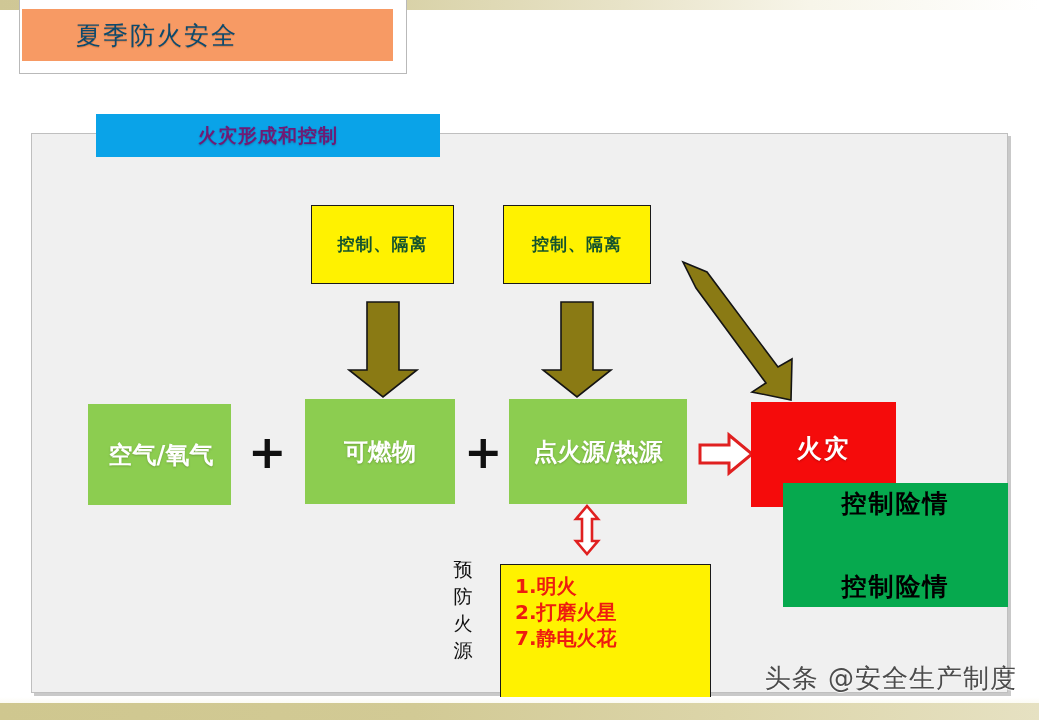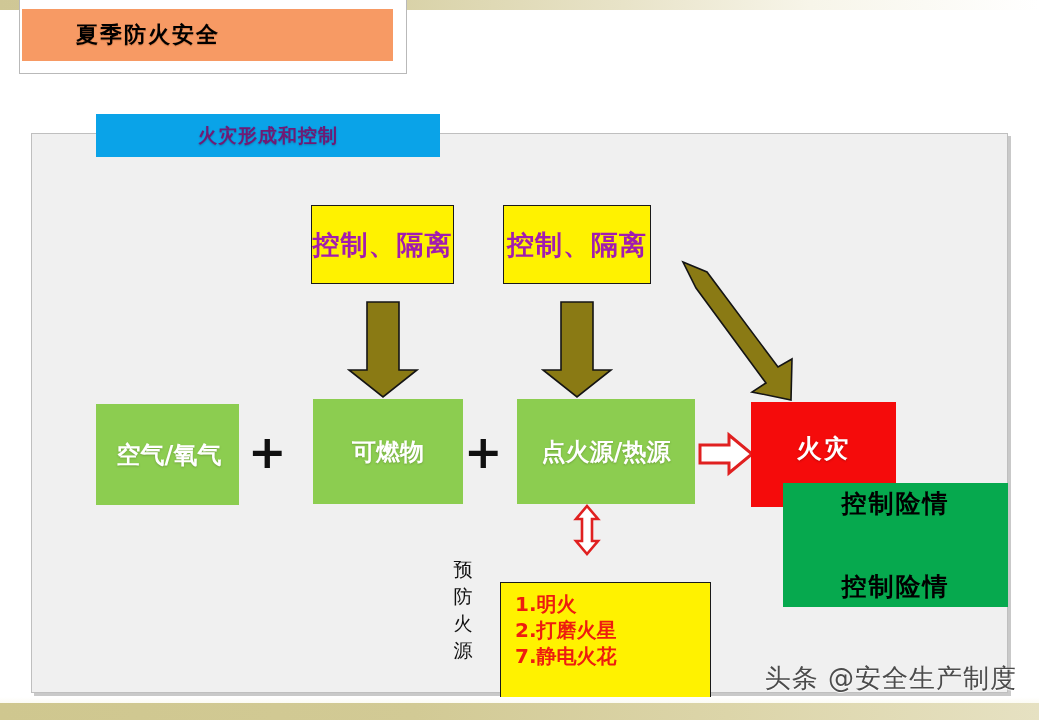--- a/index.html
+++ b/index.html
@@ -31,21 +31,21 @@
     background:#ffffff;border:1px solid #b9b9b9;border-top:none;
     box-sizing:border-box;
   }
   .title-bar{
     position:absolute;left:22px;top:9px;width:371px;height:52px;
     background:#f79a64;
     display:flex;align-items:center;
     box-sizing:border-box;padding-left:54px;
   }
   .title-bar .t{
-    color:#000000;font-size:22px;font-weight:bold;letter-spacing:2px;
+    color:#0c4a6e;font-size:25px;font-weight:normal;letter-spacing:2px;
     text-shadow:0 1px 1px rgba(150,70,20,.35);
   }
 
   
   .panel{
     position:absolute;left:31px;top:133px;width:977px;height:560px;
     background:#f0f0f0;border:1px solid #bfbfbf;box-sizing:border-box;
   }
   .panel-shadow{
     position:absolute;left:34px;top:136px;width:977px;height:560px;
@@ -65,25 +65,25 @@
 
   
   .abox{position:absolute;box-sizing:border-box;display:flex;
         align-items:center;justify-content:center;text-align:center;}
 
   
   .yellow-box{
     background:#fff200;border:1px solid #1a1a1a;
   }
   .yellow-box .t{
-    color:#a21caf;font-size:27px;font-weight:bold;letter-spacing:1px;
-  }
-
-  
-  .green-box{background:#8ccd50;margin-left:8px;}
+    color:#14532d;font-size:17px;font-weight:bold;letter-spacing:1px;
+  }
+
+  
+  .green-box{background:#8ccd50;}
   .green-box .t{
     color:#ffffff;font-size:24px;font-weight:bold;white-space:nowrap;
     text-shadow:0 1px 2px rgba(60,90,20,.35);
   }
 
   
   .plus{
     position:absolute;color:#101010;font-size:46px;font-weight:bold;
     line-height:1;font-family:"DejaVu Sans","Liberation Sans",sans-serif;
   }
@@ -203,21 +203,21 @@
     <span class="t">控制险情</span>
   </div>
 
   <div class="vlabel" style="left:450px;top:556px;width:26px;">
     <span class="c">预</span>
     <span class="c">防</span>
     <span class="c">火</span>
     <span class="c">源</span>
   </div>
 
-  <div class="list-box" style="left:500px;top:582px;width:211px;height:136px;">
+  <div class="list-box" style="left:500px;top:564px;width:211px;height:136px;">
     <div class="li">1.明火</div>
     <div class="li">2.打磨火星</div>
     <div class="li">7.静电火花</div>
   </div>
 
   <div class="watermark">头条 @安全生产制度</div>
 
   <div class="strip-bottom-fade"></div>
   <div class="strip-bottom"></div>
 

